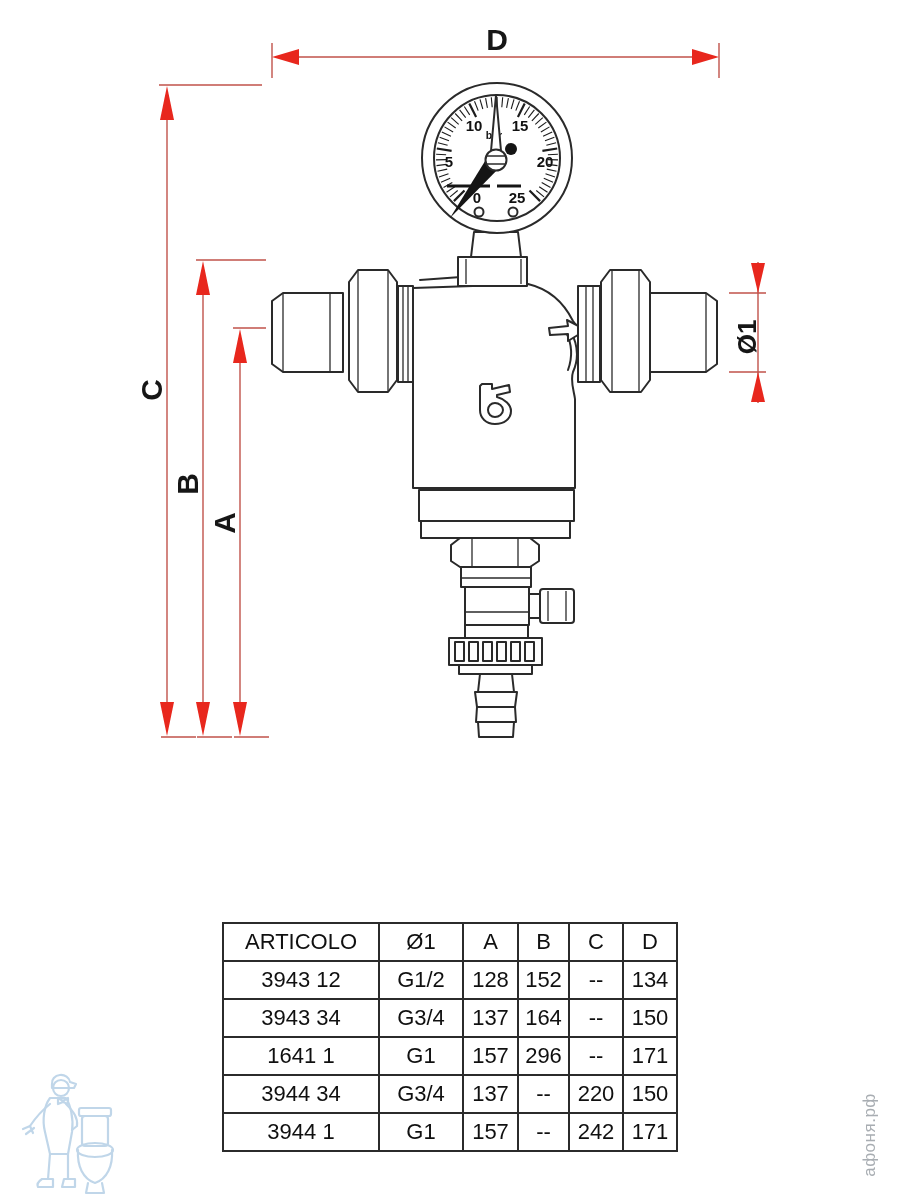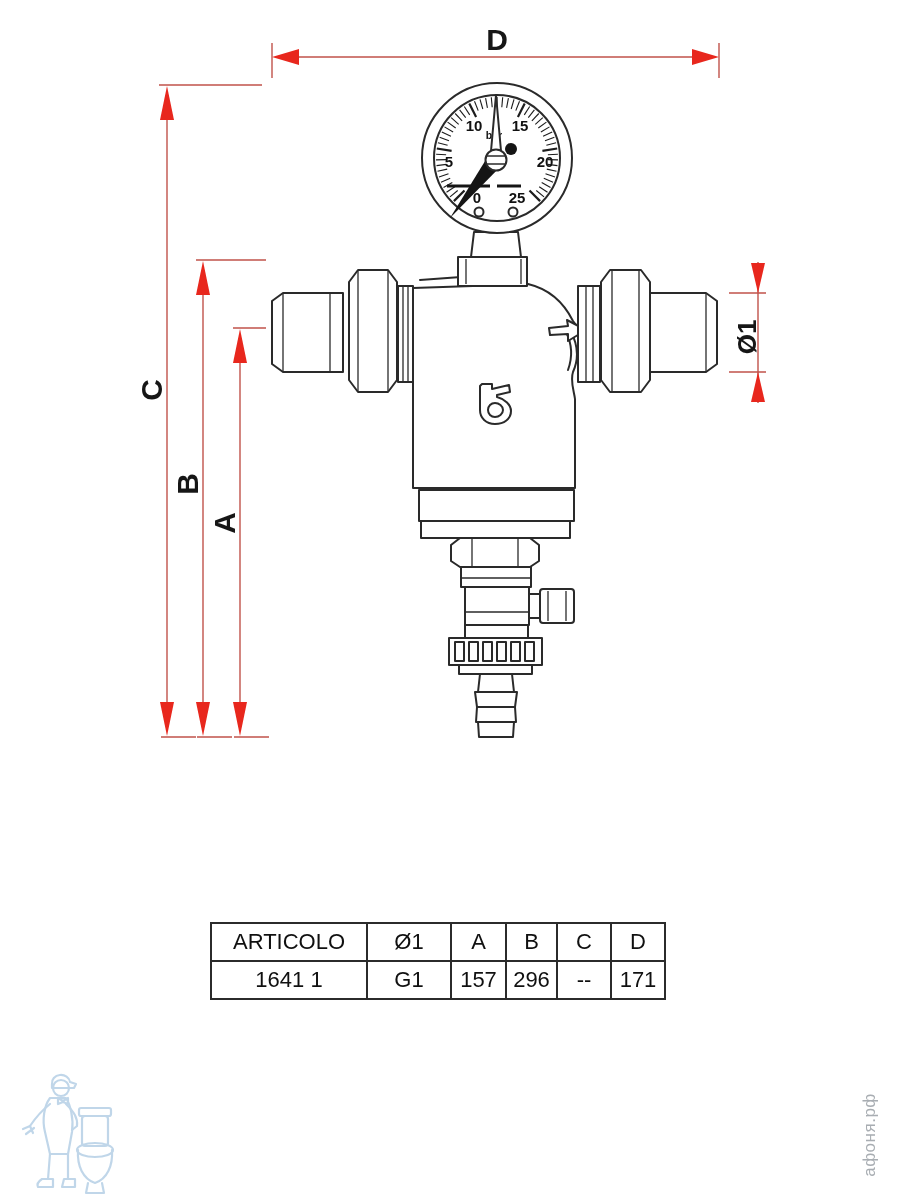--- a/index.html
+++ b/index.html
@@ -17,21 +17,21 @@
 
   .redline  { stroke:#c0524a; stroke-width:1.4; fill:none; }
   .redarrow { fill:#e8271d; stroke:none; }
 
   .dimlabel { font-weight:bold; font-size:30px; fill:#161616; font-family:"Liberation Sans",sans-serif; }
   .dimlabel.small { font-size:26px; }
   .gnum  { font-weight:bold; font-size:15px; fill:#111; text-anchor:middle; font-family:"Liberation Sans",sans-serif; }
   .gunit { font-weight:bold; font-size:10.5px; fill:#111; text-anchor:middle; font-family:"Liberation Sans",sans-serif; }
 
   
-  .spec { position:absolute; left:210px; top:922px; border-collapse:collapse; table-layout:fixed; background:#fff; }
+  .spec { position:absolute; left:222px; top:922px; border-collapse:collapse; table-layout:fixed; background:#fff; }
   .spec th, .spec td {
     border:2px solid #2b2b2b; text-align:center; vertical-align:middle;
     font-size:22px; font-weight:400; color:#101010; height:38px; padding:0 4px; white-space:nowrap;
   }
 
   .plumber { position:absolute; left:20px; top:1062px; width:110px; height:135px; opacity:.85; }
 
   .site-wm {
     position:absolute; left:786px; top:1124px; width:170px; height:22px;
     transform:rotate(-90deg); color:#a8adb2; font-size:17px; letter-spacing:.5px;
@@ -276,25 +276,57 @@
         <th>ARTICOLO</th>
         <th>Ø1</th>
         <th>A</th>
         <th>B</th>
         <th>C</th>
         <th>D</th>
       </tr>
     </thead>
     <tbody>
       <tr>
+        <td>3943 12</td>
+        <td>G1/2</td>
+        <td>128</td>
+        <td>152</td>
+        <td>--</td>
+        <td>134</td>
+      </tr>
+      <tr>
+        <td>3943 34</td>
+        <td>G3/4</td>
+        <td>137</td>
+        <td>164</td>
+        <td>--</td>
+        <td>150</td>
+      </tr>
+      <tr>
         <td>1641 1</td>
         <td>G1</td>
         <td>157</td>
         <td>296</td>
         <td>--</td>
+        <td>171</td>
+      </tr>
+      <tr>
+        <td>3944 34</td>
+        <td>G3/4</td>
+        <td>137</td>
+        <td>--</td>
+        <td>220</td>
+        <td>150</td>
+      </tr>
+      <tr>
+        <td>3944 1</td>
+        <td>G1</td>
+        <td>157</td>
+        <td>--</td>
+        <td>242</td>
         <td>171</td>
       </tr>
     </tbody>
   </table>
 
   <svg class="plumber" viewBox="0 0 110 135" fill="none" stroke="#b6d0e6" stroke-width="2.2" stroke-linecap="round" stroke-linejoin="round">
     <g>
       <circle cx="41" cy="26" r="8"></circle>
       <path d="M32,22 a9,8 0 0 1 18,-2 l6,2 -2,4 -22,0 Z"></path>
       <path d="M38,36 l5,3 5,-3 v6 l-5,-2 -5,2 Z"></path>

